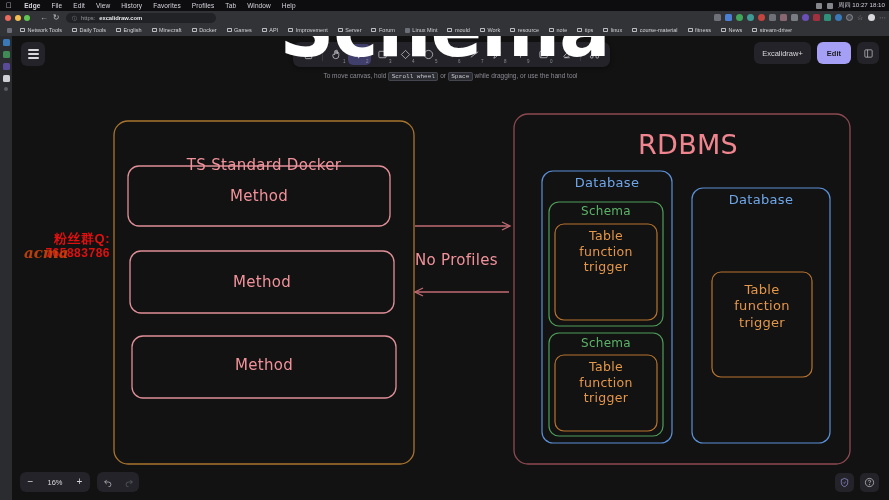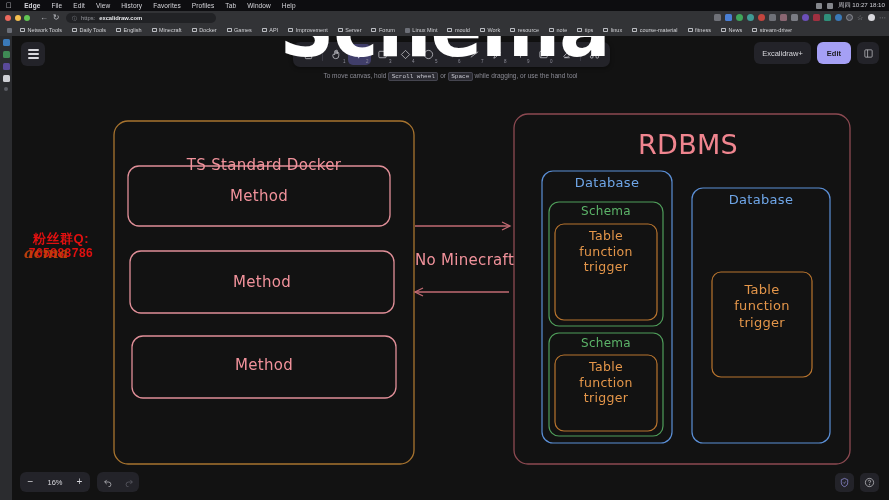--- a/index.html
+++ b/index.html
@@ -135,21 +135,21 @@
   
   .diagram { position: absolute; inset: 0; font-family: "DejaVu Sans", sans-serif; }
   .boxlabel {
     position: absolute; width: 100%; text-align: center; white-space: pre-line;
     line-height: 1.25; letter-spacing: .3px;
   }
   .hand { font-family: "DejaVu Sans", "Liberation Sans", sans-serif; }
 
   
   .watermark {
-    position: absolute; left: 0; top: 196px; width: 98px; text-align: center;
+    position: absolute; left: 0; top: 196px; width: 98px; text-align: right;
     color: #e01010; z-index: 20; pointer-events: none; line-height: 1;
   }
   .wm-l1 { font-size: 13px; font-weight: bold; letter-spacing: .5px; }
   .wm-l2 { font-size: 12px; font-weight: bold; letter-spacing: .5px; margin-top: 2px; }
   .wm-script {
     position: absolute; left: 12px; top: 14px; font-size: 15px; font-style: italic;
     font-family: "DejaVu Serif", serif; color: #c2410c; opacity: .95; font-weight: bold;
   }
 
   
@@ -363,21 +363,21 @@
       <div class="boxlabel hand" style="left:537px;top:300px;width:114px;font-size:12px;color:#5cb469;">Schema</div>
       <div class="boxlabel hand" style="left:543px;top:323px;width:102px;font-size:12.5px;color:#e4964a;">Table
 function
 trigger</div>
 
       <div class="boxlabel hand" style="left:680px;top:156px;width:138px;font-size:13px;color:#6fa6e8;">Database</div>
       <div class="boxlabel hand" style="left:700px;top:246px;width:100px;font-size:13px;color:#e4964a;">Table
 function
 trigger</div>
 
-      <div class="boxlabel hand" style="left:403px;top:215px;width:100px;font-size:15px;color:#f1929b;text-align:left;">No Minecraft</div>
+      <div class="boxlabel hand" style="left:403px;top:215px;width:100px;font-size:15px;color:#f1929b;text-align:left;">No Profiles</div>
     </div>
 
     <div class="watermark">
       <div class="wm-l1">粉丝群Q:</div>
       <div class="wm-l2">765883786</div>
       <div class="wm-script">acma</div>
     </div>
 
     <div class="menu-btn">
       <span></span>

